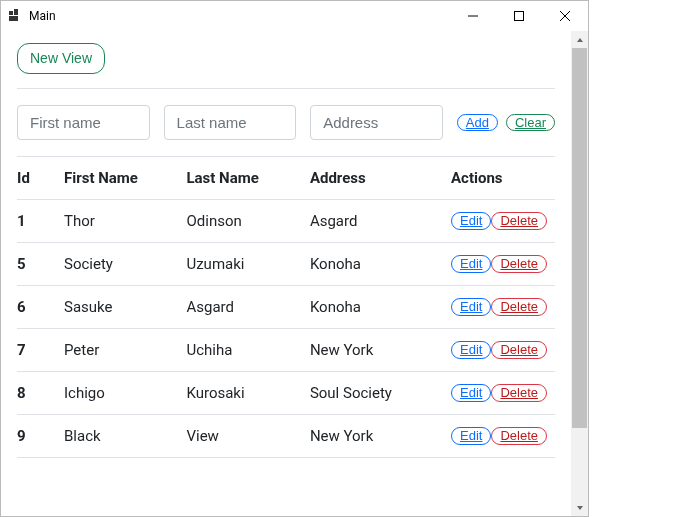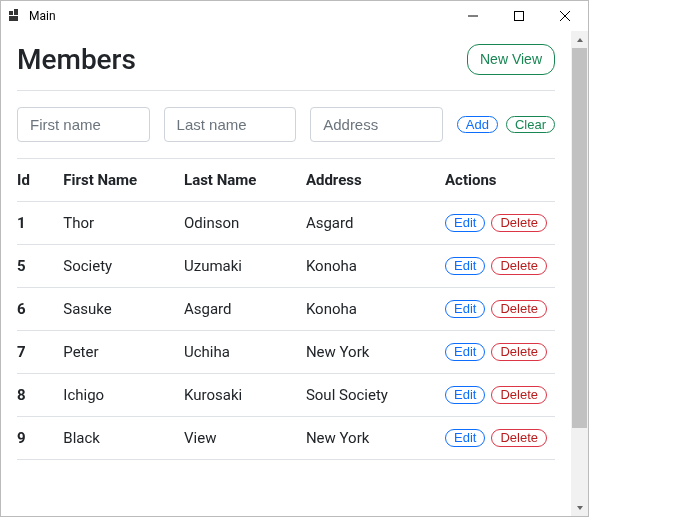--- a/index.html
+++ b/index.html
@@ -86,21 +86,21 @@
   }
   .btn {
     display: inline-block;
     font-size: 14px;
     padding: 6px 12px;
     border-radius: 12px;
     background: #fff;
     cursor: pointer;
     line-height: 1.2;
   }
-  .btn-sm { font-size: 13px; padding: 0 8px; }
+  .btn-sm { font-size: 13px; padding: 0 8px; text-decoration: underline; }
   .btn-outline-primary { color: #0d6efd; border: 1px solid #0d6efd; }
   .btn-outline-success { color: #198754; border: 1px solid #198754; }
   .btn-outline-danger  { color: #b91c1c; border: 1px solid #dc3545; }
   hr {
     border: none;
     border-top: 1px solid #dee2e6;
     margin: 0 0 16px 0;
   }
   hr.table-top { margin: 0; }
   .form-row {
@@ -127,21 +127,21 @@
     color: #212529;
   }
   th, td {
     text-align: left;
     padding: 12px 8px 12px 0;
     border-bottom: 1px solid #dee2e6;
     vertical-align: middle;
   }
   th { font-weight: 700; margin-left: 32px; }
   td.id-cell { font-weight: 700; }
-  .row-actions { display: flex; gap: 6px; }
+  .row-actions { display: flex; }
   .col-id { width: 50px; }
   .col-fn { width: 130px; }
   .col-ln { width: 130px; }
   .col-addr { width: 150px; }
 </style>
 </head>
 <body>
 
 <div class="window">
   <div class="titlebar">
@@ -171,21 +171,20 @@
             <line x1="0" y1="0" x2="10" y2="10" stroke="#000" stroke-width="1"></line>
             <line x1="10" y1="0" x2="0" y2="10" stroke="#000" stroke-width="1"></line>
           </svg>
       </button>
     </div>
   </div>
 
   <div class="content-wrap">
     <div class="content">
       <div class="header-row">
-        <h1>Members</h1>
         <button class="btn btn-outline-success">New View</button>
       </div>
       <hr>
 
       <div class="form-row">
         <input class="form-input" placeholder="First name" style="">
         <input class="form-input" placeholder="Last name" style="">
         <input class="form-input" placeholder="Address" style="">
         <div class="form-actions">
           <button class="btn btn-sm btn-outline-primary">Add</button>

